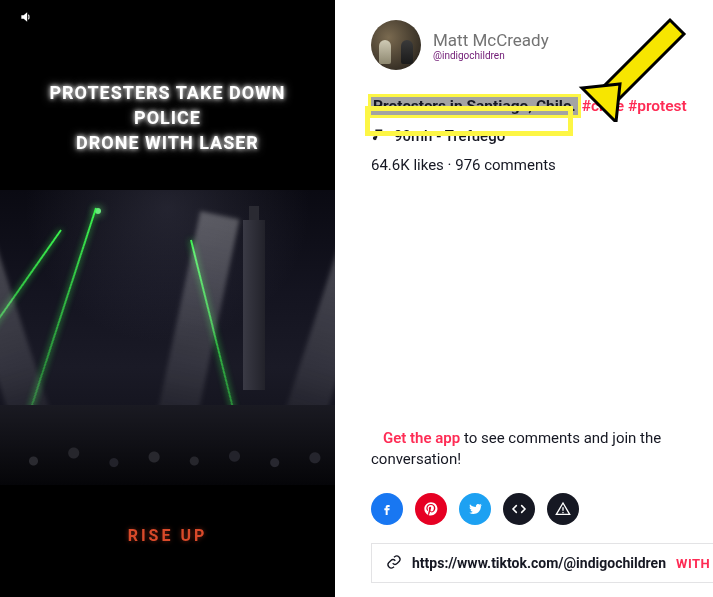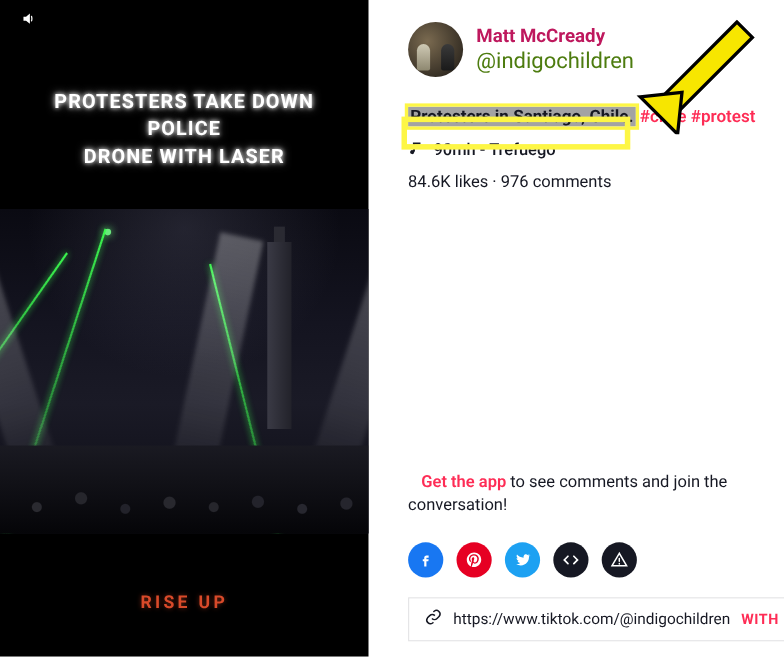--- a/index.html
+++ b/index.html
@@ -102,21 +102,21 @@
       radial-gradient(circle at 34% 72%, #22222a 4px, transparent 5px),
       radial-gradient(circle at 46% 65%, #28282e 5px, transparent 6px),
       radial-gradient(circle at 58% 70%, #26262c 4px, transparent 5px),
       radial-gradient(circle at 70% 64%, #23232b 5px, transparent 6px),
       radial-gradient(circle at 82% 72%, #27272f 4px, transparent 5px),
       radial-gradient(circle at 94% 66%, #25252d 5px, transparent 6px),
       linear-gradient(180deg, #1a1a22, #050508);
   }
   .rise-up {
     position: absolute;
-    bottom: 40px;
+    bottom: 52px;
     left: 0; right: 0;
     text-align: center;
     color: #d94a2a;
     font-weight: 700;
     letter-spacing: 3px;
     font-size: 16px;
     text-shadow: 0 0 5px rgba(217,74,42,0.5);
   }
 
   .info-pane {
@@ -138,22 +138,22 @@
     position: relative;
     overflow: hidden;
   }
   .avatar::before, .avatar::after{
     content:""; position:absolute; bottom:6px; width:12px; height:24px;
     background: linear-gradient(#cfcab5,#8e8870); border-radius:6px 6px 2px 2px;
   }
   .avatar::before{ left:8px;}
   .avatar::after{ right:8px; background:linear-gradient(#3a3a3a,#1a1a1a);}
   .author-names { display:flex; flex-direction:column; }
-  .display-name { font-weight: 700; font-size: 17px; color:#be185d;}
-  .handle { font-size: 20px; color: #4d7c0f; }
+  .display-name { font-weight: 400; font-size: 17px; color:#737373;}
+  .handle { font-size: 10px; color: #701a75; }
 
   .caption-row {
     font-size: 15.5px;
     color: #161823;
     line-height: 1.35;
     margin-bottom: 10px;
   }
   .caption-main {
     background: #a3a3a3;
     outline: 3px solid #fdf645;
@@ -200,20 +200,21 @@
     padding: 0 14px;
     gap:10px;
     font-size: 14px;
   }
   .link-text {
     flex:1;
     color:#161823;
     white-space:nowrap;
     overflow:hidden;
     text-overflow:ellipsis;
+    font-weight:bold;
   }
   .copy-btn { color:#fe2c55; font-weight:700; letter-spacing:0.5px; font-size:13px;}
 
   
   .highlight-box {
     position:absolute;
     border: 5px solid #fdf645;
     pointer-events:none;
   }
 
@@ -272,21 +273,21 @@
   <div class="music-row">
     <span>
       <svg width="15" height="15" viewBox="0 0 24 24" fill="#161823">
           <path d="M9 18a3 3 0 1 1-2-2.83V4h11v3h-8v8.17A3 3 0 0 1 9 18z"></path>
         </svg>
     </span>
     <span>90mh - Trefuego</span>
   </div>
 
   <div class="stats-row">
-    <span>84.6K likes</span>
+    <span>64.6K likes</span>
     <span> · </span>
     <span>976 comments</span>
   </div>
 
   <div class="cta">
     <span class="cta-link">Get the app</span><span> to see comments and join the conversation!</span>
   </div>
 
   <div class="share-row">
     <div class="share-btn sb-fb">

